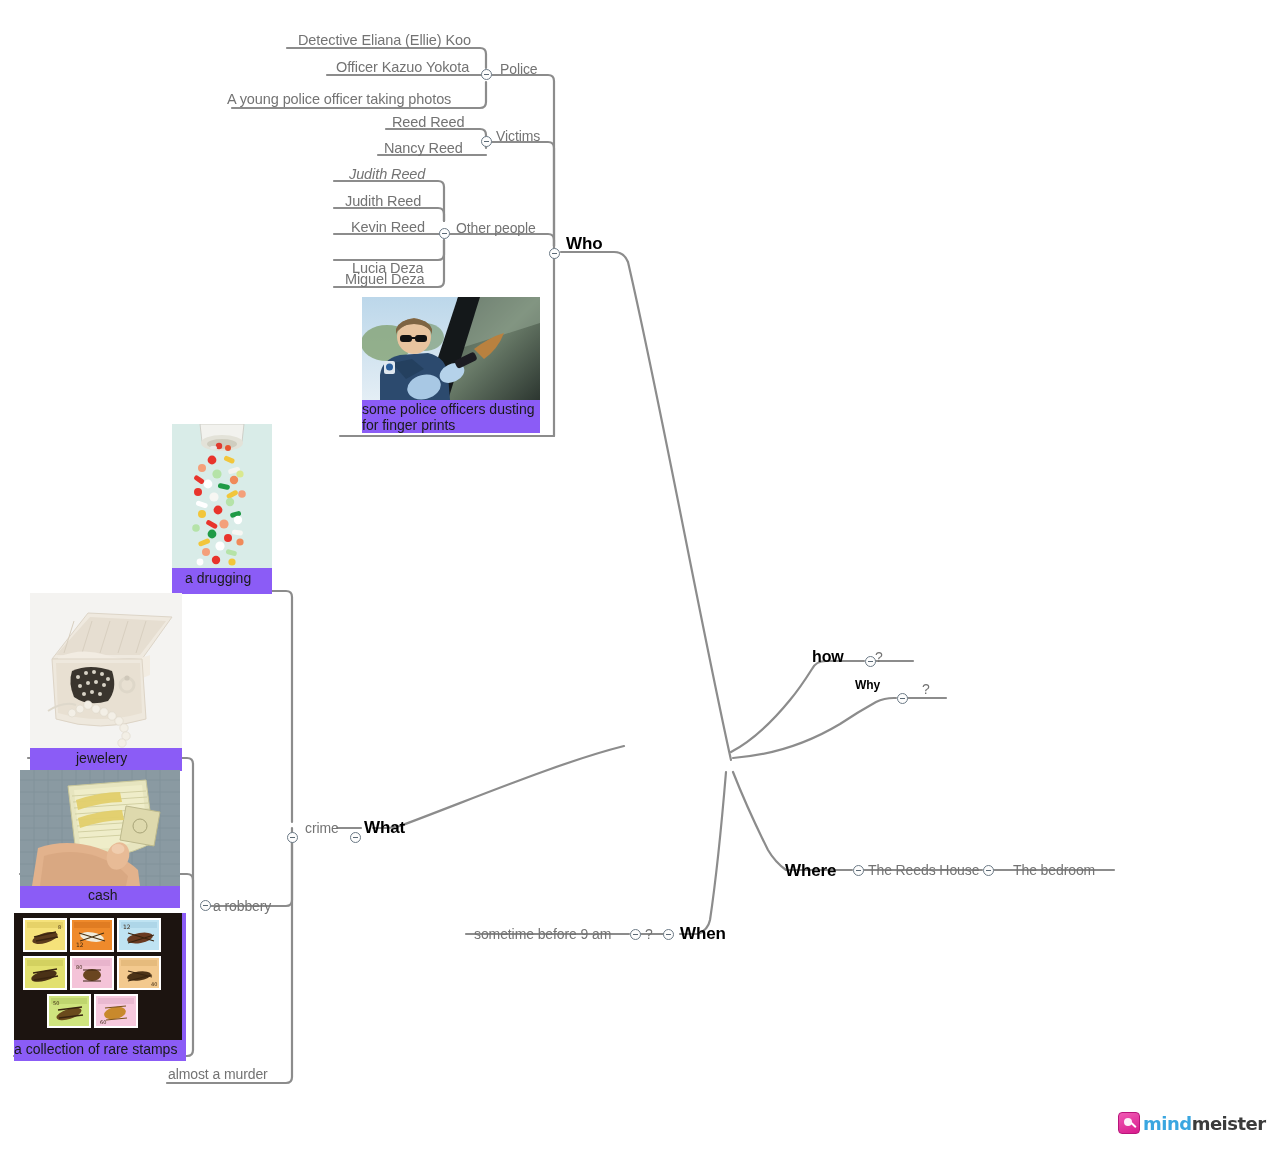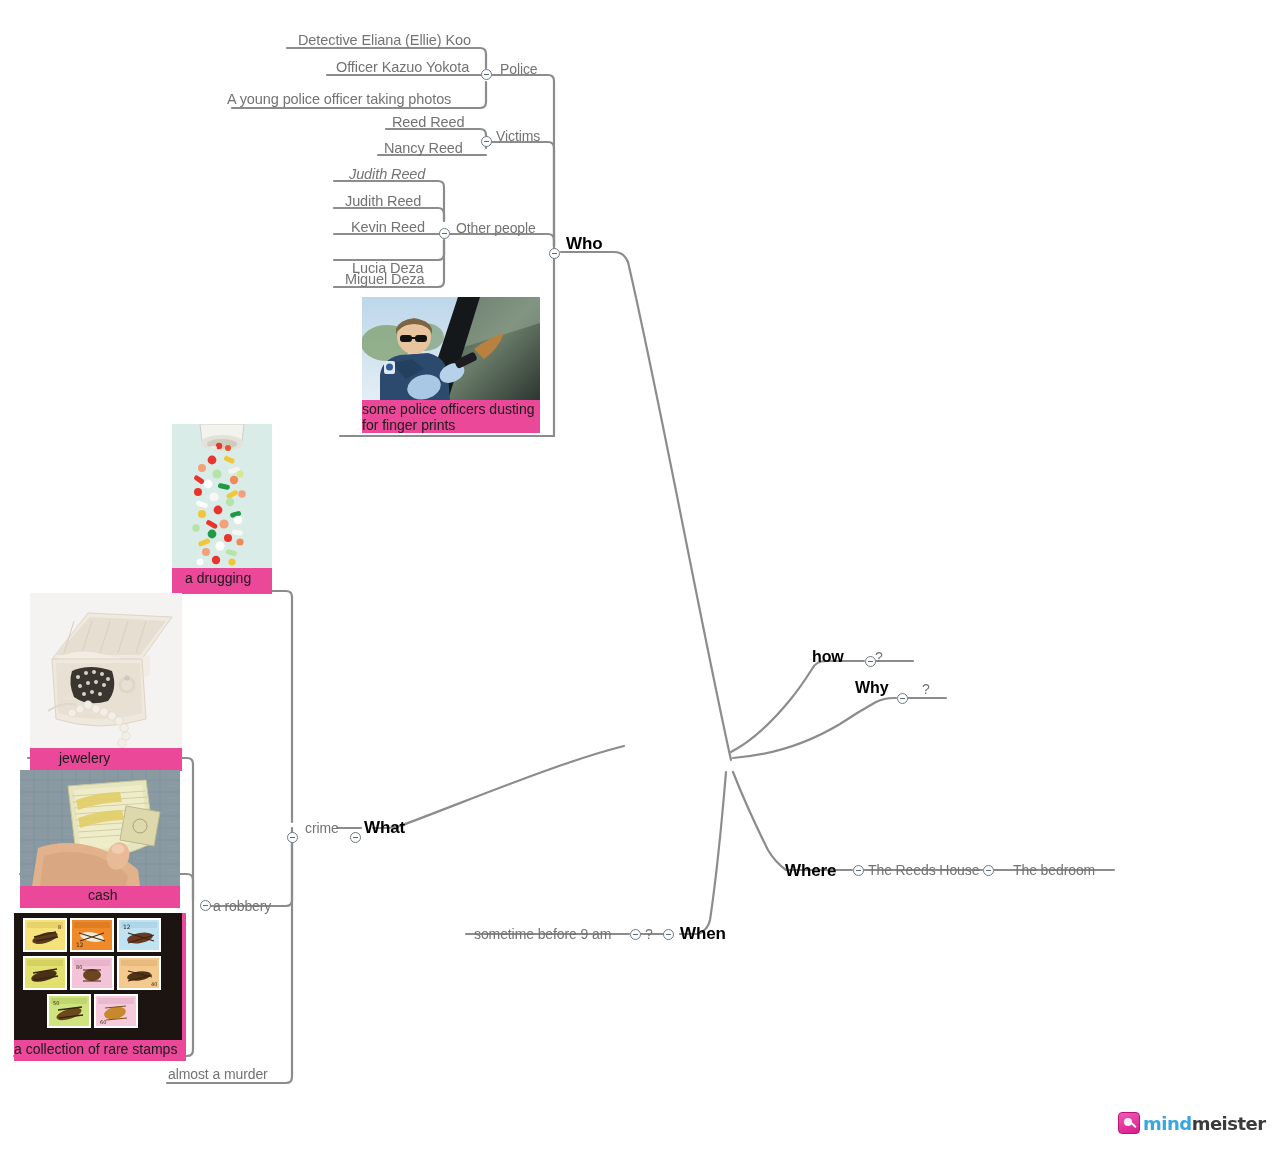--- a/index.html
+++ b/index.html
@@ -74,21 +74,21 @@
     font-family: "Liberation Sans", sans-serif;
     display: flex;
     align-items: center;
     justify-content: center;
     padding: 0 10px;
     box-shadow: 0 1px 2px rgba(0,0,0,0.25);
   }
   
   .imgbox {
     position: absolute;
-    background: #ec4899;
+    background: #8b5cf6;
   }
   .imgbox .pic {
     position: absolute;
     left: 0; top: 0;
     overflow: hidden;
   }
   .imgbox .cap2 {
     position: absolute;
     font-size: 14px;
     color: #1a1a1a;
@@ -271,21 +271,21 @@
     </div>
     <div class="cap2" style="left:0px; top:104px;">some police officers dusting</div>
     <div class="cap2" style="left:0px; top:120px;">for finger prints</div>
   </div>
 
 
   <div class="lbl main" style="left:812px; top:648px; font-size:16px;">how</div>
   <div class="toggle" style="left:865px; top:656px;"></div>
   <div class="lbl qm" style="left:875px; top:649px;">?</div>
 
-  <div class="lbl main" style="left:855px; top:679px; font-size:16px;">Why</div>
+  <div class="lbl main" style="left:855px; top:679px; font-size:12px;">Why</div>
   <div class="toggle" style="left:897px; top:693px;"></div>
   <div class="lbl qm" style="left:922px; top:681px;">?</div>
 
   <div class="lbl main" style="left:785px; top:861px;">Where</div>
   <div class="toggle" style="left:853px; top:865px;"></div>
   <div class="lbl mid" style="left:868px; top:862px;">The Reeds House</div>
   <div class="toggle" style="left:983px; top:865px;"></div>
   <div class="lbl mid" style="left:1013px; top:862px;">The bedroom</div>
 
   <div class="lbl main" style="left:680px; top:924px;">When</div>
@@ -405,21 +405,21 @@
             <circle cx="94" cy="135" r="4.2"></circle>
           <circle cx="96" cy="143" r="4.2"></circle>
             <circle cx="92" cy="150" r="4.2"></circle>
           <circle cx="50" cy="116" r="4"></circle>
             <circle cx="42" cy="120" r="4"></circle>
         </g>
 
         <path d="M18,118 Q34,108 46,112" stroke="#ded8cb" stroke-width="2" fill="none"></path>
       </svg>
     </div>
-    <div class="cap2" style="left:29px; top:157px;">jewelery</div>
+    <div class="cap2" style="left:46px; top:157px;">jewelery</div>
   </div>
 
   <div class="imgbox" style="left:20px; top:770px; width:160px; height:138px;">
     <div class="pic" style="width:160px; height:116px;">
       <svg width="160" height="116" viewBox="0 0 160 116">
         <rect width="160" height="116" fill="#8a9aa2"></rect>
         <g opacity="0.3" stroke="#6f8089" stroke-width="1">
           <line x1="0" y1="10" x2="160" y2="10"></line>
             <line x1="0" y1="22" x2="160" y2="22"></line>
           <line x1="0" y1="34" x2="160" y2="34"></line>

